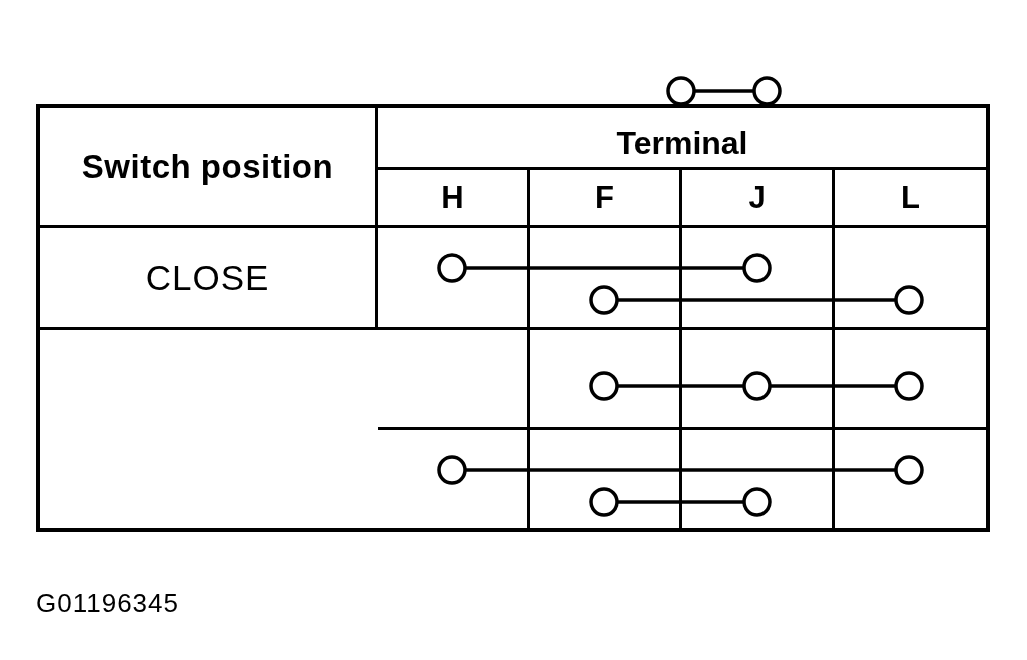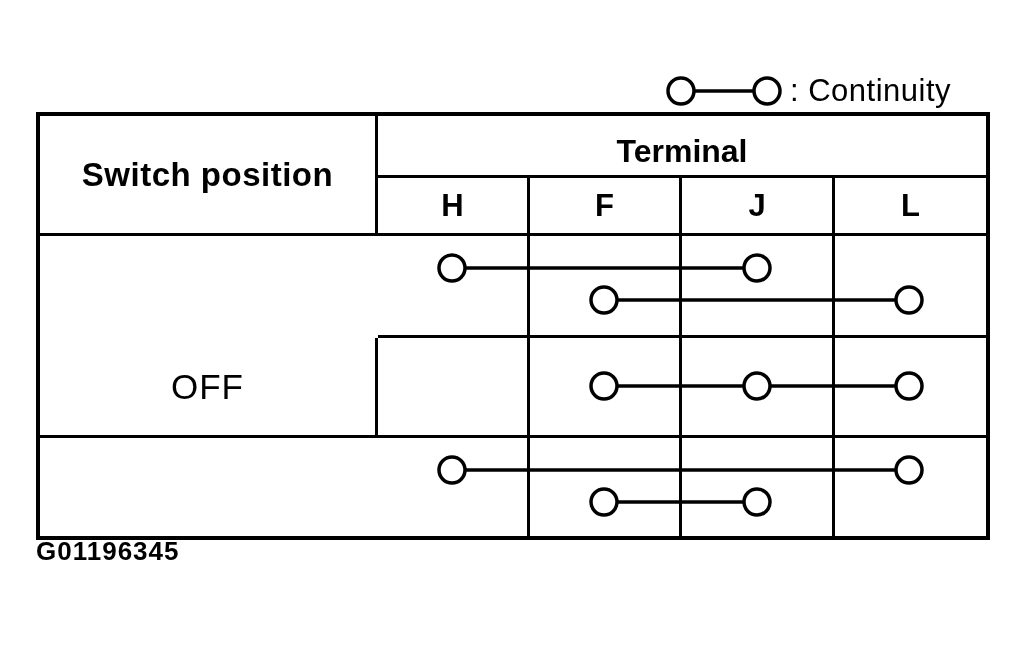--- a/index.html
+++ b/index.html
@@ -31,21 +31,21 @@
     font-weight: 400;
     margin-left: 6px;
     white-space: nowrap;
     letter-spacing: 0.5px;
   }
 
   
   .diagram-table {
     position: absolute;
     left: 36px;
-    top: 112px;
+    top: 104px;
     width: 946px;
     height: 420px;
     border: 4px solid #000;
     display: grid;
     grid-template-columns: 338px 152px 152px 153px 1fr;
     grid-template-rows: 62px 58px 102px 100px 1fr;
     background: #ffffff;
   }
   .cell {
     display: flex;
@@ -96,55 +96,54 @@
   .cont-circle {
     stroke: #000;
     stroke-width: 3.5;
     fill: #ffffff;
   }
 
   
   .figure-id {
     position: absolute;
     left: 36px;
-    top: 536px;
+    top: 588px;
     font-size: 26px;
-    font-weight: 700;
+    font-weight: 400;
     letter-spacing: 1px;
   }
 </style>
 </head>
 <body>
 
 <div class="page">
 
   <div class="legend">
     <svg width="120" height="42" viewBox="0 0 120 42">
       <line x1="28" y1="21" x2="92" y2="21" class="cont-line"></line>
       <circle cx="17" cy="21" r="13" class="cont-circle"></circle>
       <circle cx="103" cy="21" r="13" class="cont-circle"></circle>
     </svg>
-    <span class="legend-label">: Continuity</span>
   </div>
 
   <div class="diagram-table">
     <div class="cell cell-switch br bb">Switch position</div>
     <div class="cell cell-terminal bb">Terminal</div>
 
     <div class="cell cell-term-letter br bb" style="grid-column:2">H</div>
     <div class="cell cell-term-letter br bb" style="grid-column:3">F</div>
     <div class="cell cell-term-letter br bb" style="grid-column:4">J</div>
     <div class="cell cell-term-letter bb" style="grid-column:5">L</div>
 
+    <div class="cell cell-position br bb" style="grid-row:3">CLOSE</div>
     <div class="cell br bb" style="grid-column:2;grid-row:3"></div>
     <div class="cell br bb" style="grid-column:3;grid-row:3"></div>
     <div class="cell br bb" style="grid-column:4;grid-row:3"></div>
     <div class="cell bb" style="grid-column:5;grid-row:3"></div>
 
-    <div class="cell cell-position br bb" style="grid-row:4">OFF</div>
     <div class="cell br bb" style="grid-column:2;grid-row:4"></div>
     <div class="cell br bb" style="grid-column:3;grid-row:4"></div>
     <div class="cell br bb" style="grid-column:4;grid-row:4"></div>
     <div class="cell bb" style="grid-column:5;grid-row:4"></div>
 
     <div class="cell br" style="grid-column:2;grid-row:5"></div>
     <div class="cell br" style="grid-column:3;grid-row:5"></div>
     <div class="cell br" style="grid-column:4;grid-row:5"></div>
     <div class="cell" style="grid-column:5;grid-row:5"></div>
   </div>

